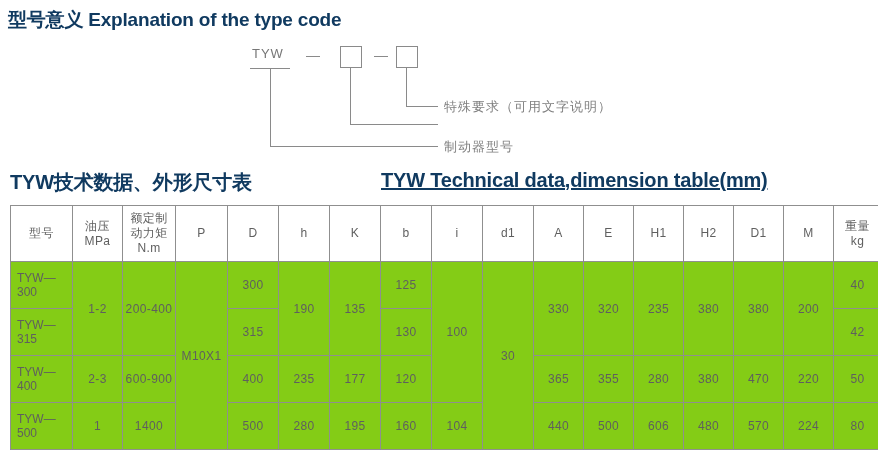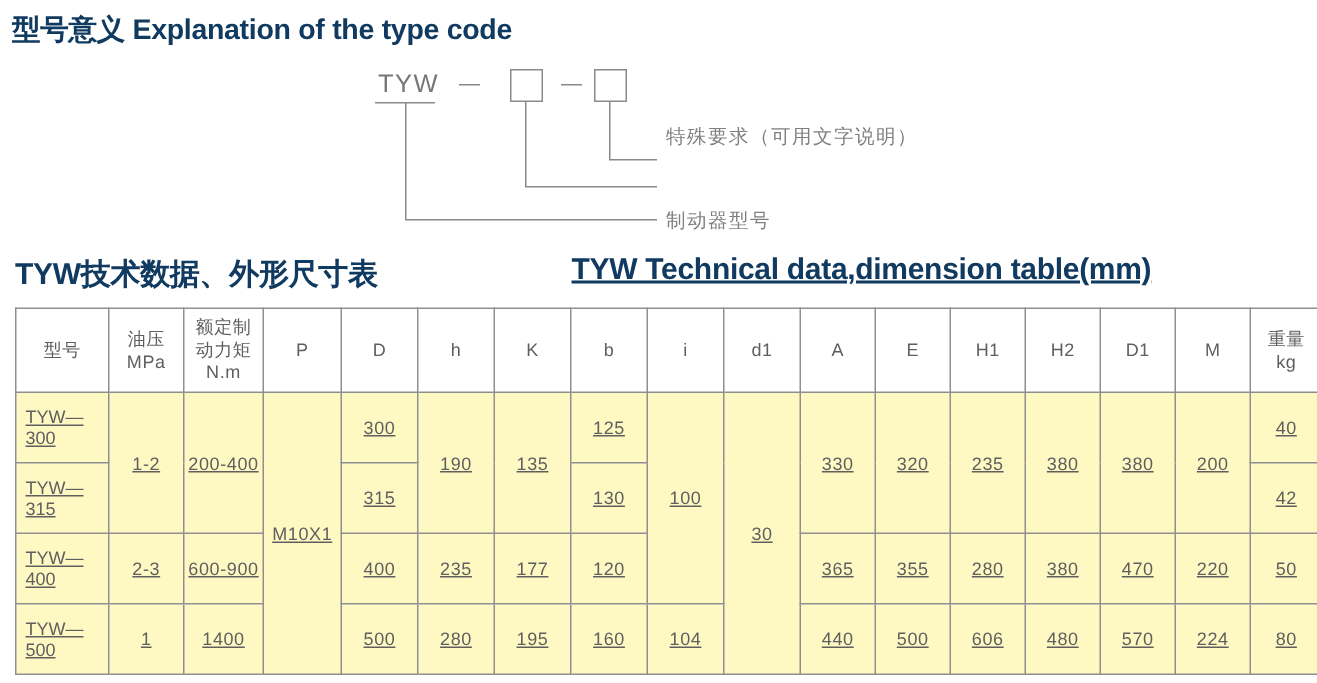--- a/index.html
+++ b/index.html
@@ -54,21 +54,21 @@
     position: absolute;
     font-size: 13px;
     color: #808080;
     letter-spacing: 1px;
     white-space: nowrap;
   }
   #tc-tyw {
     position: absolute;
     left: 252px;
     top: 8px;
-    font-size: 17px;
+    font-size: 13px;
     color: #777777;
     letter-spacing: 1px;
   }
   .tc-dash {
     position: absolute;
     width: 14px;
     height: 0;
     border-top: 1px solid #8a8a8a;
   }
   .tc-box {
@@ -106,23 +106,22 @@
     color: #5f5f5f;
     padding: 0;
     letter-spacing: 0.4px;
   }
   #spec-table thead th {
     background: #ffffff;
     height: 55px;
     line-height: 15px;
   }
   #spec-table tbody td {
-    background: #fef9c3;
+    background: #84cc16;
     height: 46px;
-    text-decoration: underline;
   }
   #spec-table tbody td.model-cell {
     text-align: left;
     padding-left: 6px;
     letter-spacing: 0;
   }
   .hdr-cn { display: block; }
 </style>
 </head>
 <body>
@@ -136,21 +135,21 @@
   <div class="tc-line tc-h" style="left:250px; top:30px; width:40px;"></div>
 
   <div class="tc-dash" style="left:306px; top:18px;"></div>
   <div class="tc-dash" style="left:374px; top:18px;"></div>
 
   <div class="tc-box" style="left:340px; top:8px;"></div>
   <div class="tc-box" style="left:396px; top:8px;"></div>
 
   <div class="tc-line tc-v" style="left:406px; top:30px; height:38px;"></div>
   <div class="tc-line tc-h" style="left:406px; top:68px; width:32px;"></div>
-  <div class="tc-label" style="left:444px; top:44px;">特殊要求（可用文字说明）</div>
+  <div class="tc-label" style="left:444px; top:60px;">特殊要求（可用文字说明）</div>
 
   <div class="tc-line tc-v" style="left:350px; top:30px; height:56px;"></div>
   <div class="tc-line tc-h" style="left:350px; top:86px; width:88px;"></div>
 
   <div class="tc-line tc-v" style="left:270px; top:30px; height:78px;"></div>
   <div class="tc-line tc-h" style="left:270px; top:108px; width:168px;"></div>
   <div class="tc-label" style="left:444px; top:100px;">制动器型号</div>
 </div>
 
 <div class="section-title" id="title-table-cn">TYW技术数据、外形尺寸表</div>

